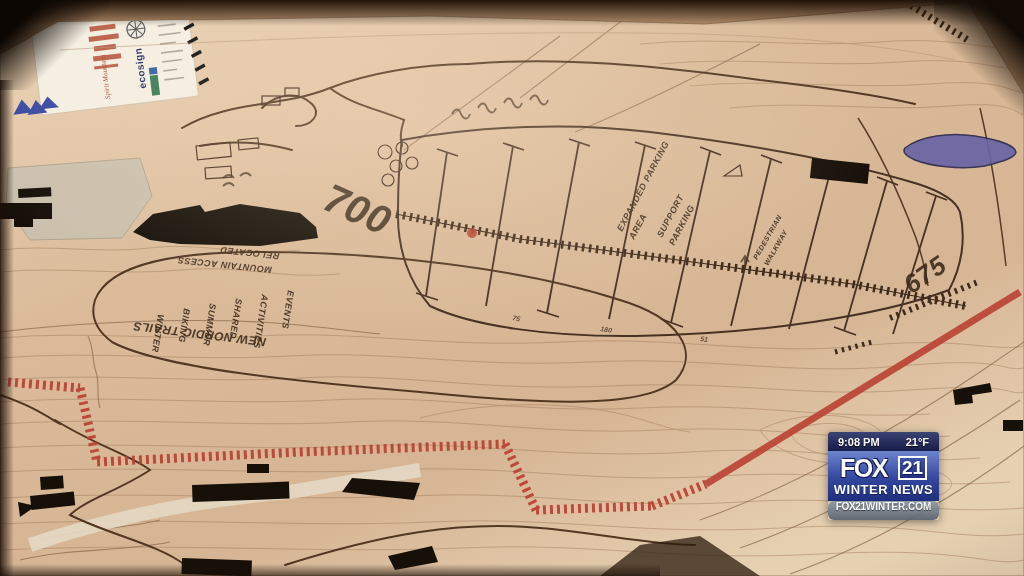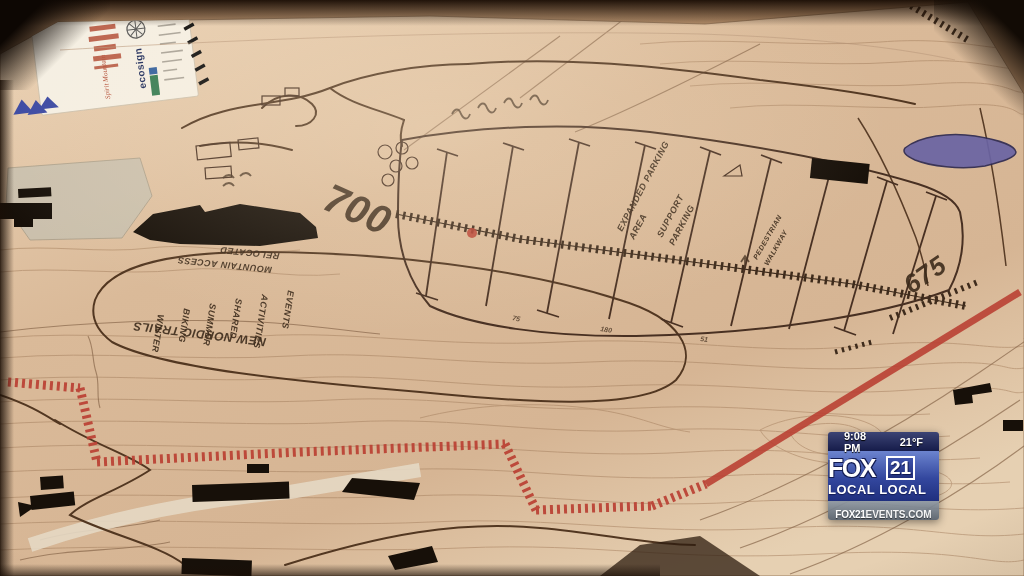--- a/index.html
+++ b/index.html
@@ -17,35 +17,35 @@
   .ctl{left:0;top:0;width:110px;height:90px;background:linear-gradient(135deg,#0d0703 22%,rgba(13,7,3,0) 60%);}
   .ctr{right:0;top:0;width:90px;height:120px;background:linear-gradient(225deg,#120b05 20%,rgba(18,11,5,0) 58%);}
   .eleft{left:0;top:80px;width:14px;height:496px;background:linear-gradient(90deg,rgba(25,14,6,.85),rgba(25,14,6,0));}
   .ebottom{left:0;bottom:0;width:660px;height:12px;background:linear-gradient(0deg,rgba(25,14,6,.65),rgba(25,14,6,0));}
   .glow{left:0;top:0;width:1024px;height:576px;background:radial-gradient(75% 60% at 42% 22%,rgba(255,238,210,.26),rgba(255,238,210,0) 60%);}
   .vign{left:0;top:0;width:1024px;height:576px;background:radial-gradient(125% 115% at 45% 42%,rgba(0,0,0,0) 58%,rgba(46,24,9,.38) 100%);}
   
   .badge{position:absolute;left:828px;top:432px;width:111px;height:88px;border-radius:3px;
          overflow:hidden;box-shadow:0 2px 8px rgba(0,0,0,.45);}
   .badge-top{height:19px;background:linear-gradient(180deg,#3c4474,#161c4a);display:flex;
-         align-items:center;justify-content:space-between;padding:0 16px;color:#fff;
+         align-items:center;justify-content:space-between;padding:0 10px;color:#fff;
          font-size:11px;font-weight:bold;text-shadow:0 1px 1px #000;gap:20px;}
   .badge-mid{height:50px;background:linear-gradient(180deg,#6c84cf,#33479e 55%,#1f2f7e);
-         display:flex;flex-direction:column;justify-content:center;}
+         display:flex;flex-direction:column;align-items:center;justify-content:center;}
   .fox-row{display:flex;align-items:center;line-height:1;}
   .fox{font-size:25px;font-weight:bold;letter-spacing:-1.5px;color:#fff;
        text-shadow:1px 1px 0 #131c52,-1px 1px 0 #131c52,1px -1px 0 #131c52;}
   .ch21{display:inline-block;margin-left:11px;border:2px solid #fff;background:linear-gradient(180deg,#3e53ab,#22307c);
         color:#fff;font-size:19px;font-weight:bold;line-height:20px;padding:0 2px;
         text-shadow:1px 1px 0 #131c52;}
   .local-news{font-size:13px;font-weight:bold;letter-spacing:.5px;color:#fff;margin-top:1px;
         text-shadow:0 1px 1px #131c52;}
   .badge-bottom{height:19px;background:linear-gradient(180deg,rgba(141,152,164,.92),rgba(86,97,110,.92));
-        display:flex;align-items:flex-end;justify-content:center;color:#fff;font-size:10px;
-        text-shadow:0 1px 1px rgba(0,0,0,.6);}
+        display:flex;align-items:flex-start;justify-content:center;color:#fff;font-size:10px;
+        text-shadow:0 1px 1px rgba(0,0,0,.6);border-radius:6px;}
   .site-bold{font-weight:bold;letter-spacing:-.3px;}
   .site-rest{font-weight:bold;opacity:.92;}
 </style>
 </head>
 <body>
 
 <div class="stage">
 
 <svg width="1024" height="576" viewBox="0 0 1024 576">
   <defs>
@@ -303,21 +303,21 @@
 <div class="badge">
   <div class="badge-top">
     <span>9:08 PM</span>
     <span>21°F</span>
   </div>
   <div class="badge-mid">
     <div class="fox-row">
       <span class="fox">FOX</span>
       <span class="ch21">21</span>
     </div>
-    <div class="local-news">LOCAL LOCAL</div>
+    <div class="local-news">WINTER NEWS</div>
   </div>
   <div class="badge-bottom">
     <span class="site-bold">FOX21</span>
-        <span class="site-rest">EVENTS.COM</span>
+        <span class="site-rest">WINTER.COM</span>
   </div>
 </div>
 
 </div>
 
 </body></html>

